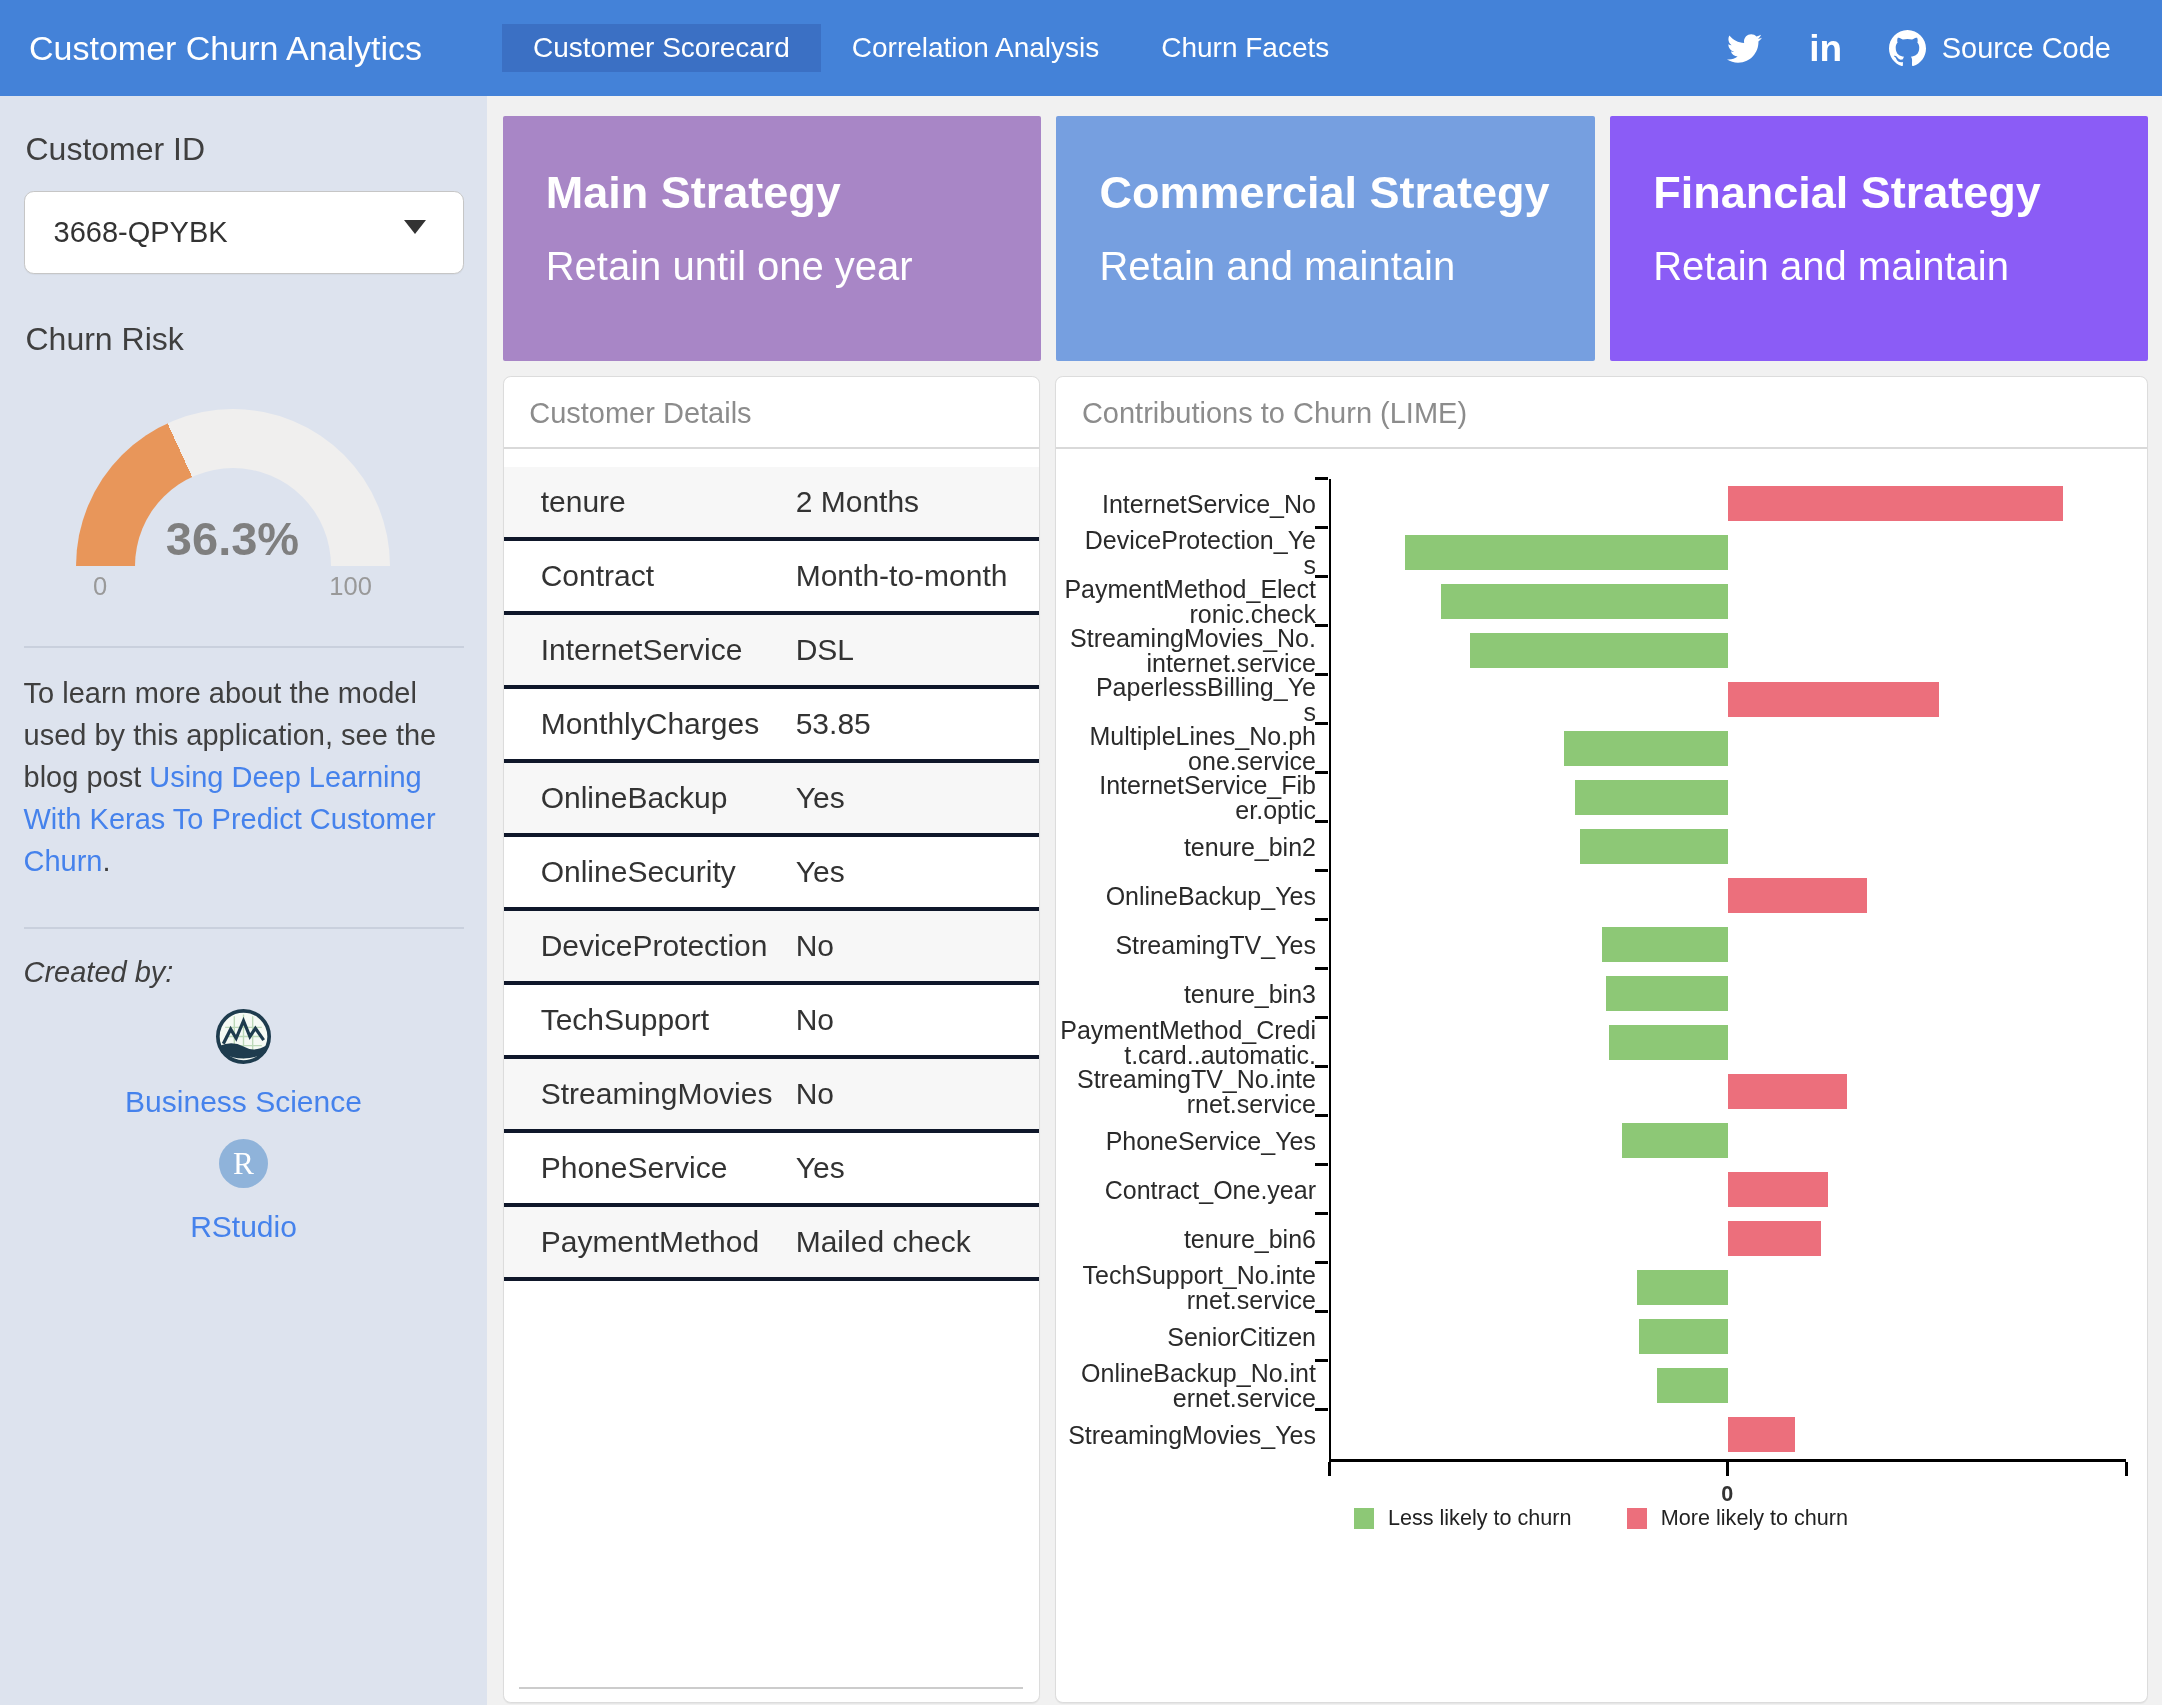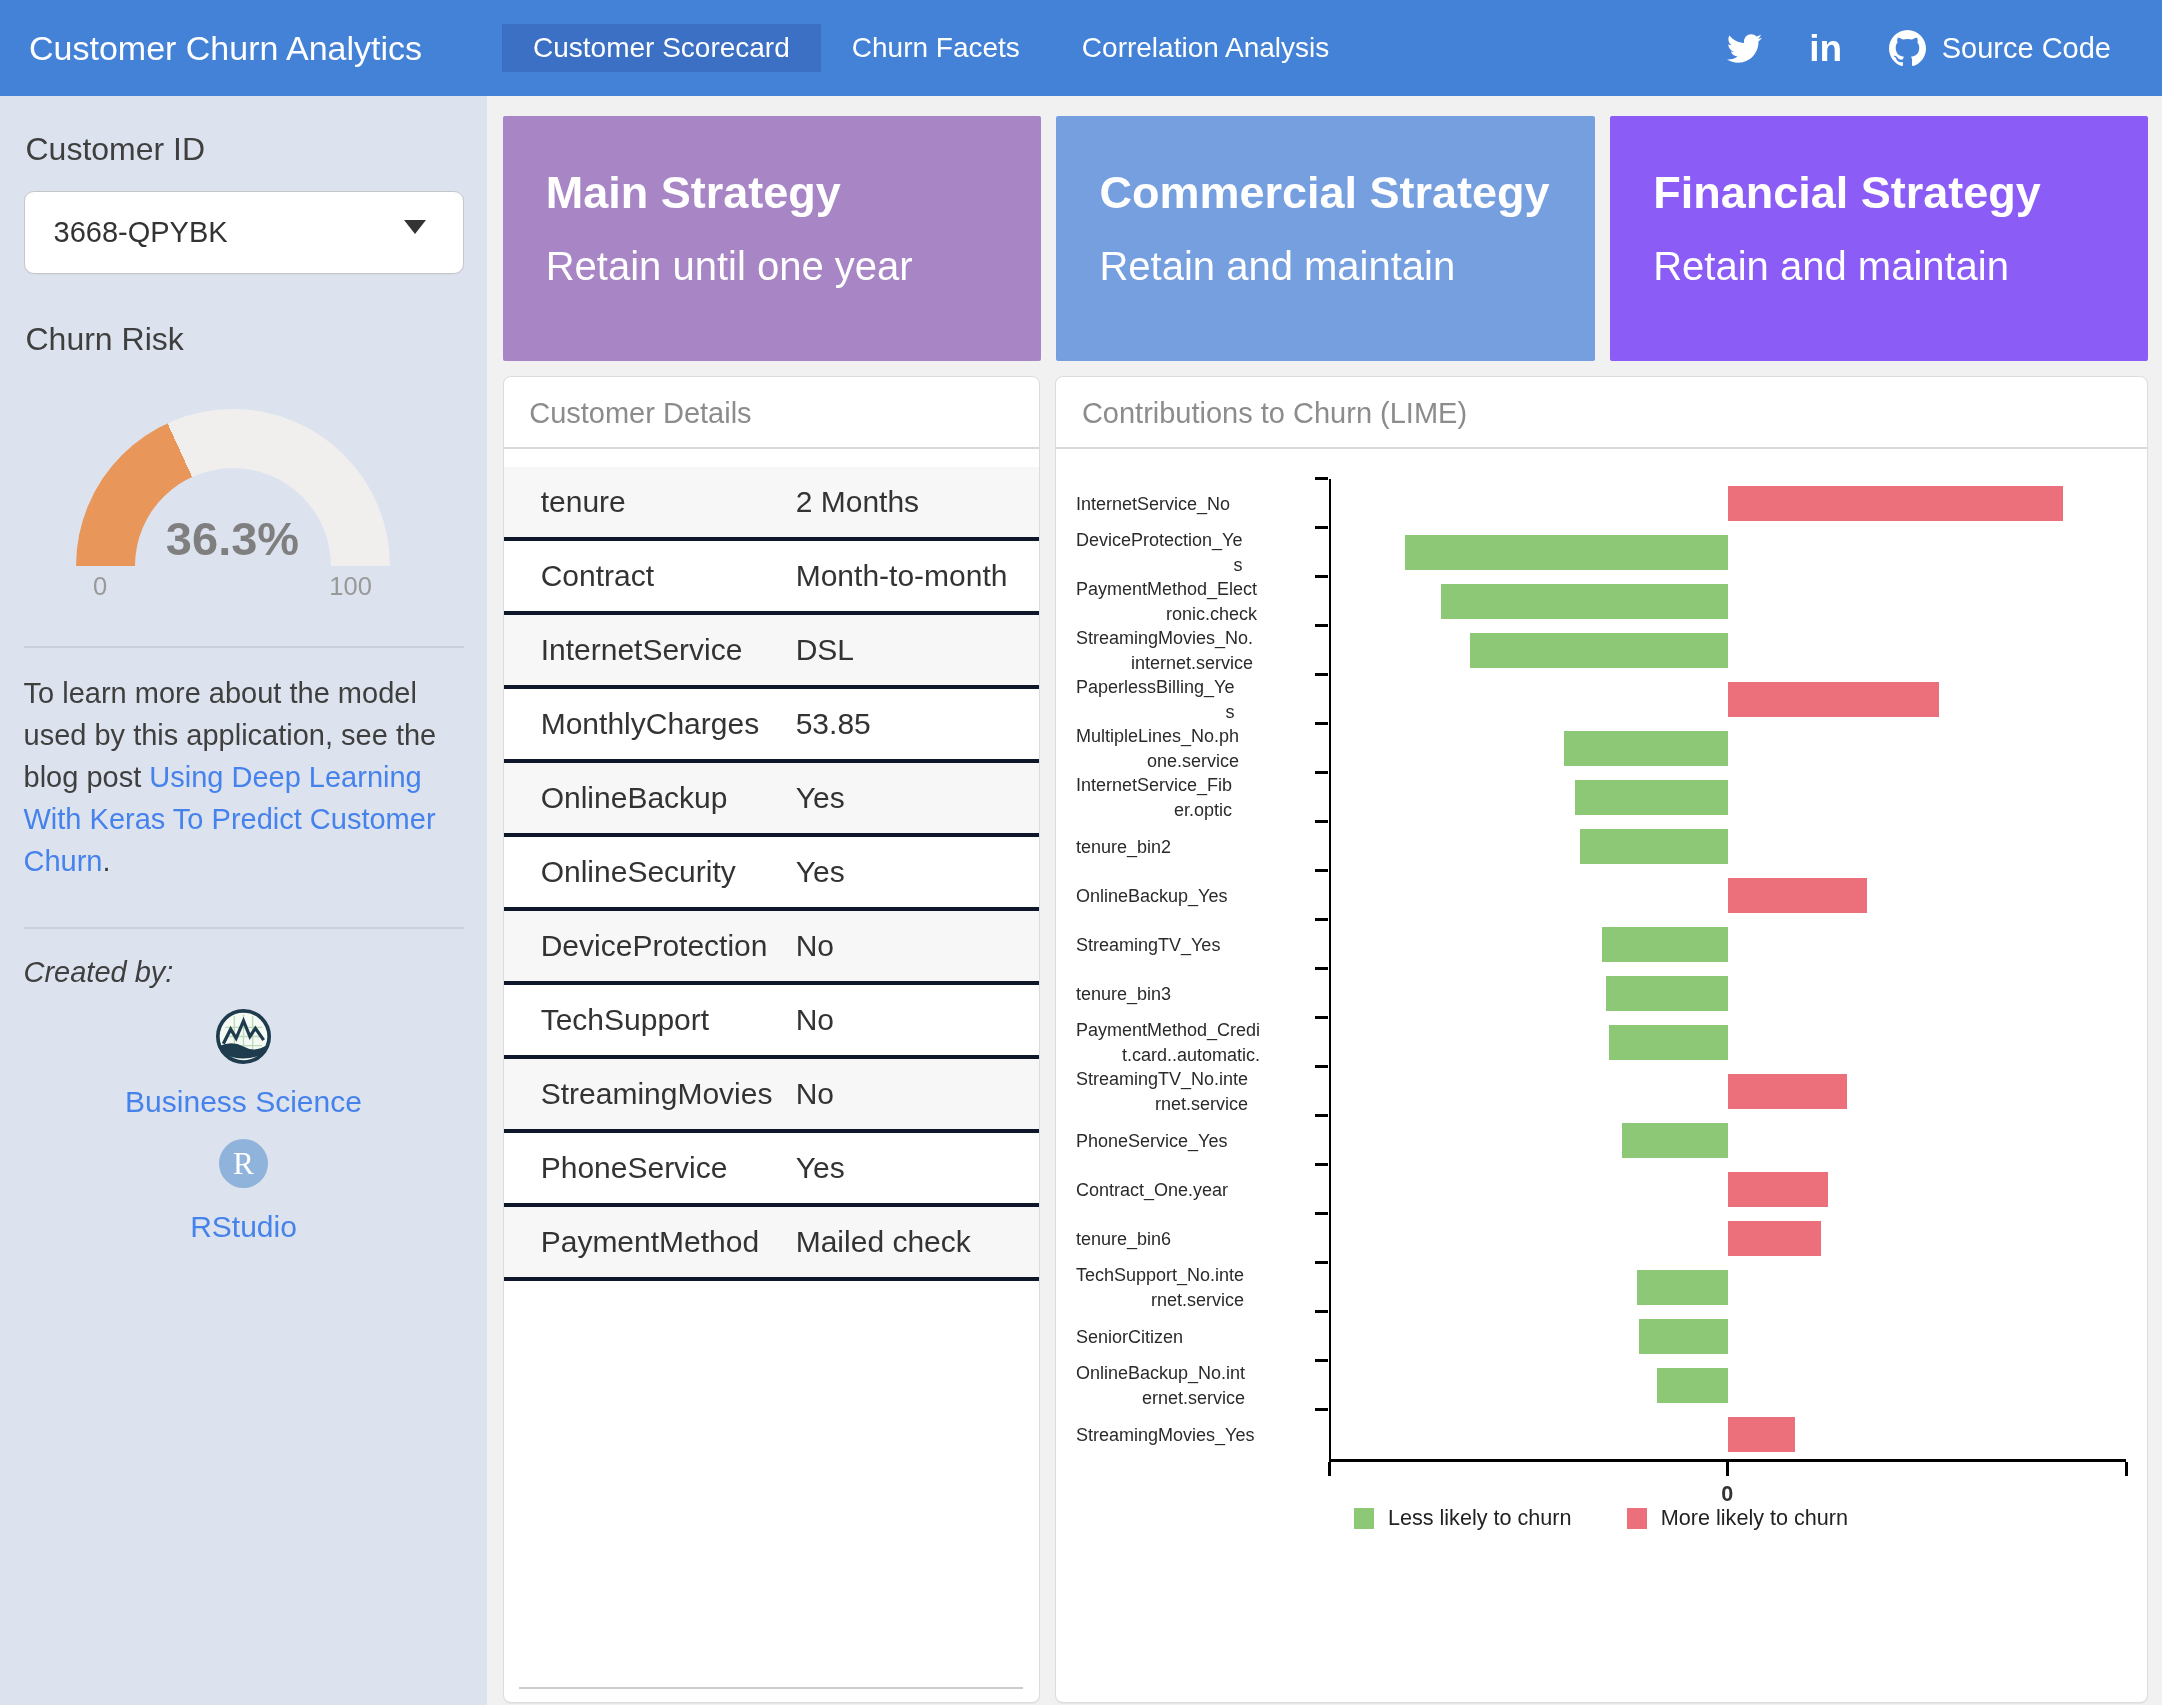--- a/index.html
+++ b/index.html
@@ -67,44 +67,44 @@
   .trow { display:flex; height:74px; align-items:center; border-bottom:4px solid #0f172a;
     font-size:30px; color:#333; }
   .trow:nth-child(odd) { background:#f7f7f7; }
   .trow .k { width:292px; padding-left:37px; flex:none; }
   .trow .v { flex:1; }
   .details-bottom-line { position:absolute; left:15.7px; right:15.7px; bottom:13.7px; border-top:2px solid #ccc; }
 
   
   .chart-body { padding:30px 21.6px 0 19.6px; }
   .crow { display:flex; height:49px; }
-  .clabel { width:240px; flex:none; display:flex; align-items:center; justify-content:flex-start;
-    text-align:right; font-size:18px; line-height:24.5px; color:#2a2a2a; }
+  .clabel { width:240px; flex:none; display:flex; align-items:center; justify-content:flex-end;
+    text-align:right; font-size:25px; line-height:24.5px; color:#2a2a2a; }
   .cplot { flex:1; margin-left:12.7px; border-left:2.9px solid #000; position:relative; }
   .cplot::before { content:""; position:absolute; left:-15.7px; top:-2px; width:12.7px; height:2.9px; background:#000; }
   .bar { position:absolute; top:6.9px; height:35px; }
   .xaxis-row { display:flex; }
   .xaxis-spacer { width:253px; flex:none; }
   .xaxis { flex:1; position:relative; height:2.9px; background:#000; }
   .xtick { position:absolute; top:2.9px; width:2.9px; height:13.7px; background:#000; }
   .xtick-label { position:absolute; top:21.6px; transform:translateX(-50%); font-size:21.6px;
     font-weight:bold; color:#333; }
   .legend { display:flex; justify-content:center; gap:55px; margin-top:43px; }
   .legend-item { display:flex; align-items:center; gap:13.7px; font-size:21.6px; color:#222; cursor:pointer; }
   .swatch { width:20.6px; height:20.6px; flex:none; }
 </style>
 </head>
 <body>
 
 <header class="navbar">
   <div class="brand">Customer Churn Analytics</div>
   <ul class="tabs">
       <li class="tab active">Customer Scorecard</li>
+      <li class="tab">Correlation Analysis</li>
       <li class="tab">Churn Facets</li>
-      <li class="tab">Correlation Analysis</li>
     </ul>
   <div class="nav-right">
     <a class="nav-link">
       <span>
         <svg width="35" height="35" viewBox="0 0 24 24" fill="#fff">
             <path d="M23.954 4.569c-.885.389-1.83.654-2.825.775 1.014-.611 1.794-1.574 2.163-2.723-.951.555-2.005.959-3.127 1.184-.896-.959-2.173-1.559-3.591-1.559-2.717 0-4.92 2.203-4.92 4.917 0 .39.045.765.127 1.124C7.691 8.094 4.066 6.13 1.64 3.161c-.427.722-.666 1.561-.666 2.475 0 1.71.87 3.213 2.188 4.096-.807-.026-1.566-.248-2.228-.616v.061c0 2.385 1.693 4.374 3.946 4.827-.413.111-.849.171-1.296.171-.314 0-.615-.03-.916-.086.631 1.953 2.445 3.377 4.604 3.417-1.68 1.319-3.809 2.105-6.102 2.105-.39 0-.779-.023-1.17-.067 2.189 1.394 4.768 2.209 7.557 2.209 9.054 0 13.999-7.496 13.999-13.986 0-.209 0-.42-.015-.63.961-.689 1.8-1.56 2.46-2.548z"></path>
           </svg>
       </span>
     </a>
     <a class="nav-link">

